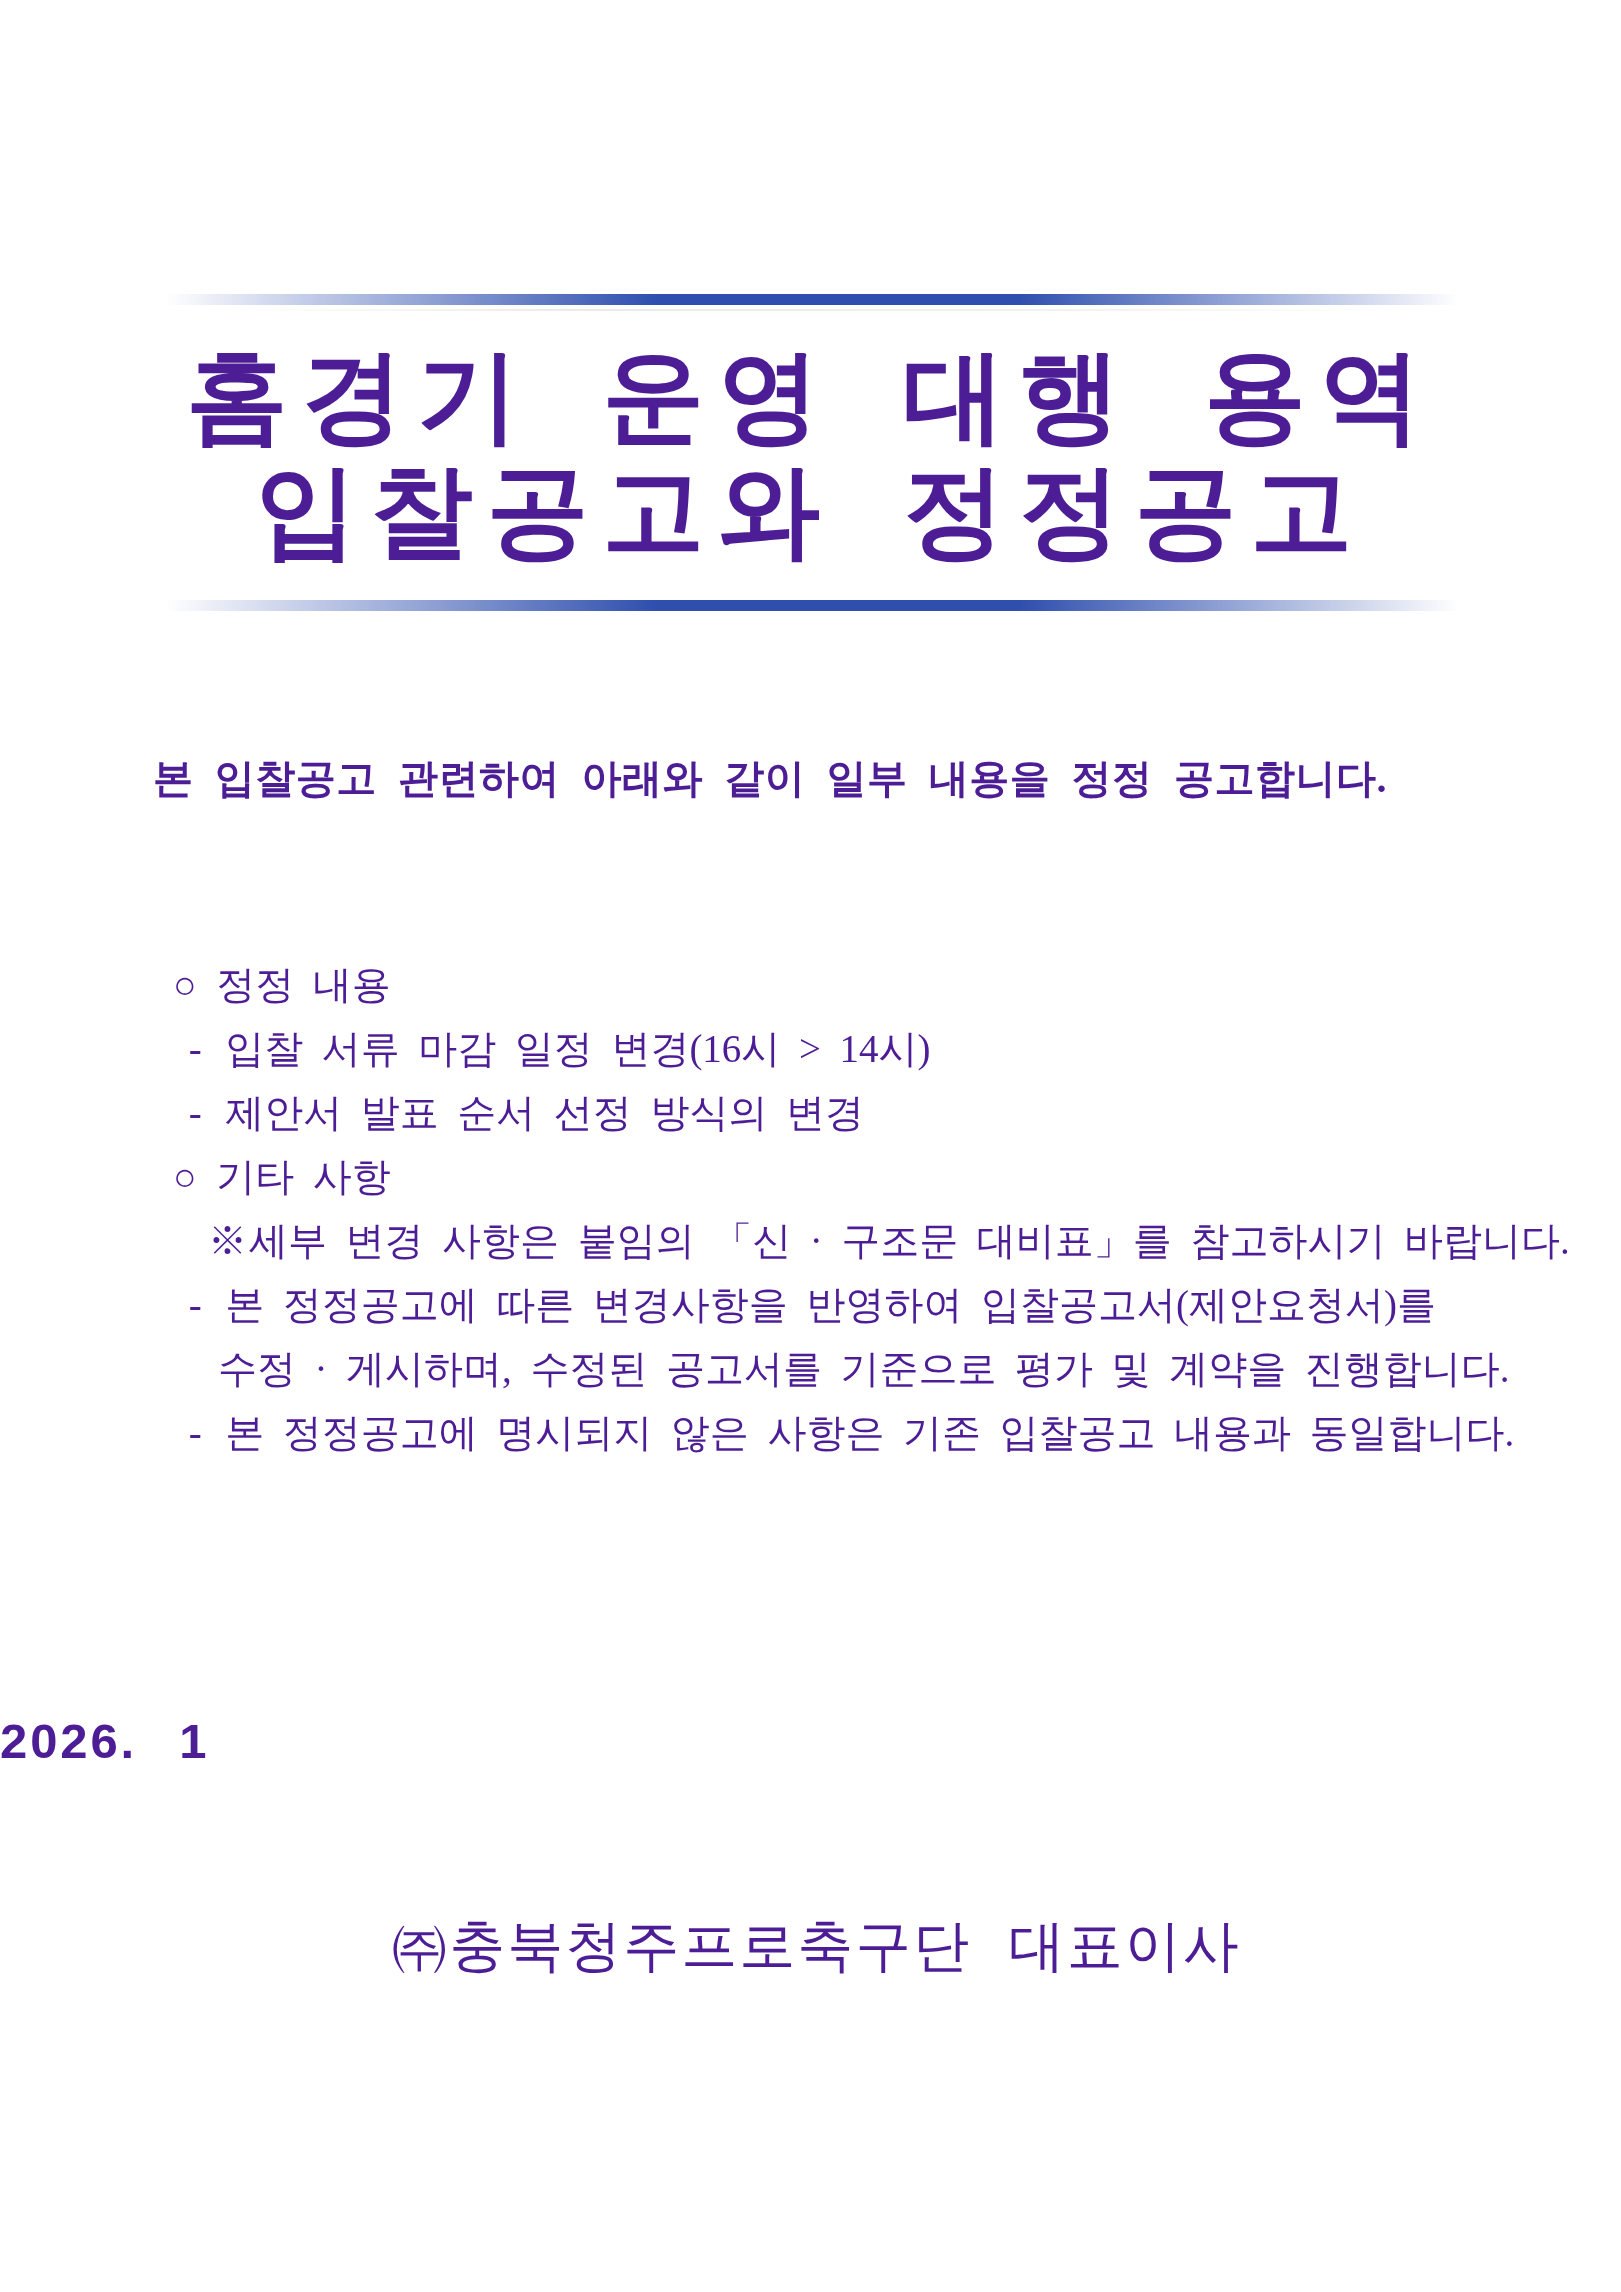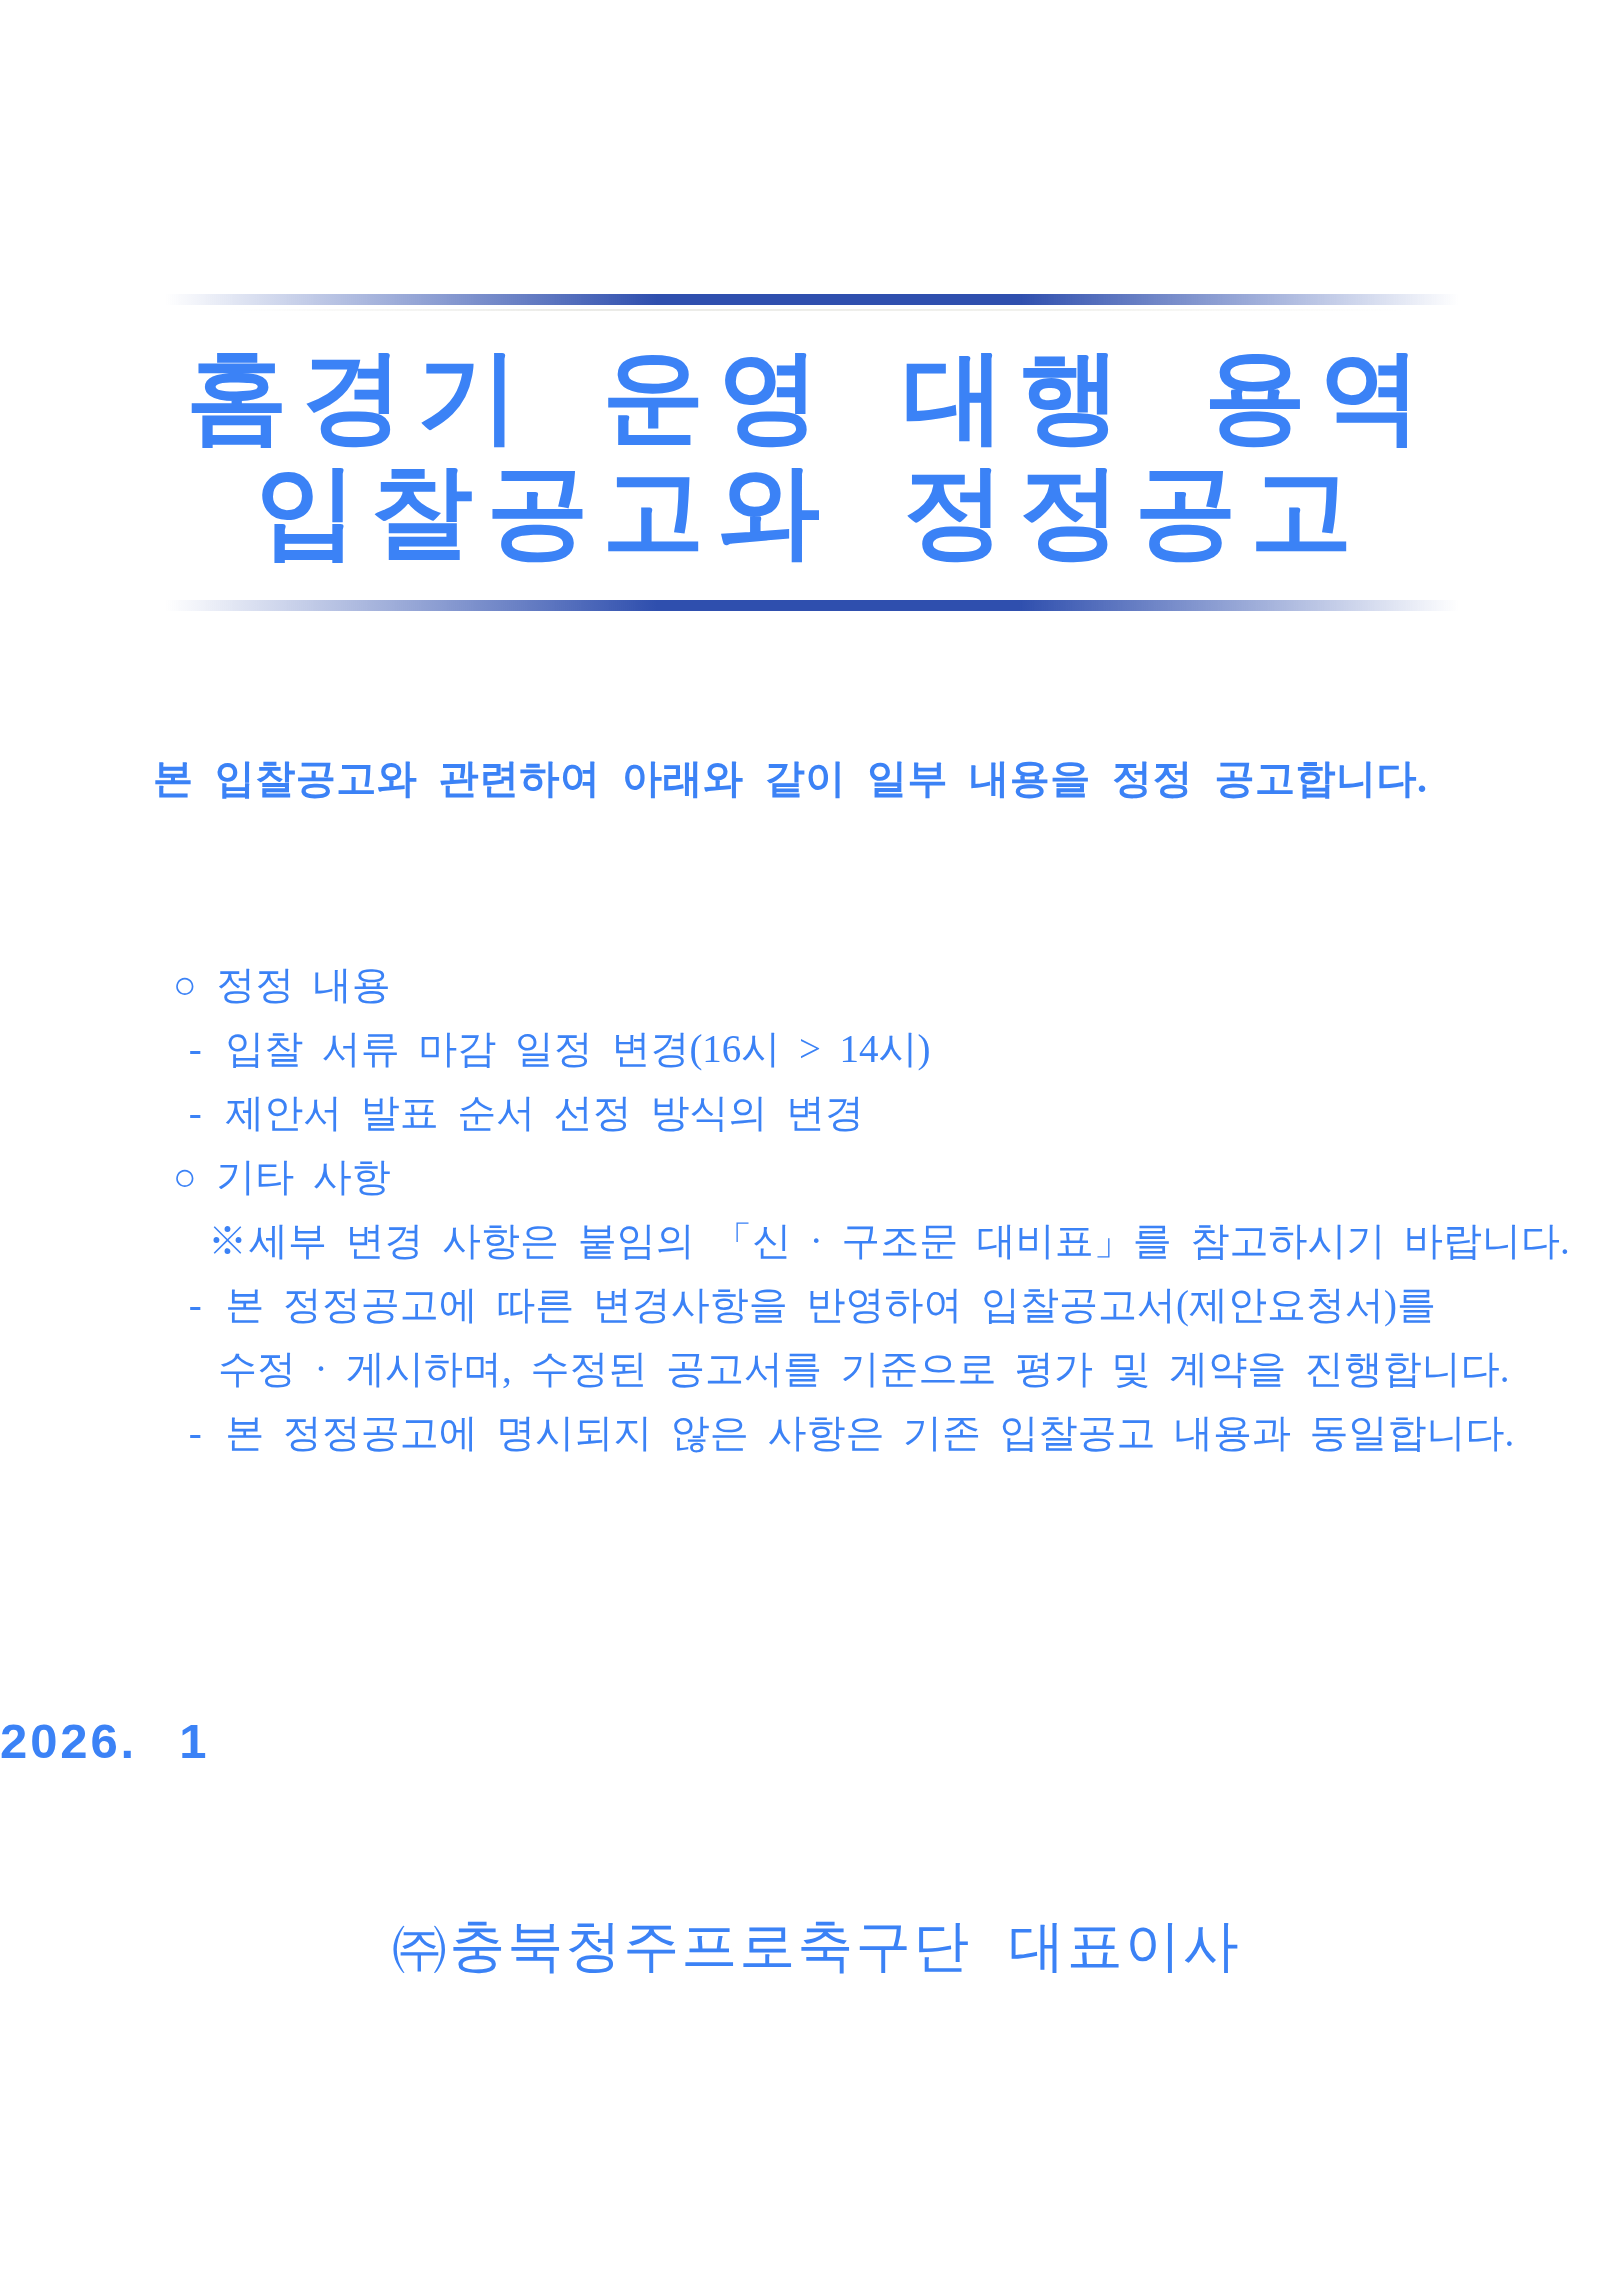--- a/index.html
+++ b/index.html
@@ -4,21 +4,21 @@
 <style>
   * { margin: 0; padding: 0; box-sizing: border-box; }
 
   html, body { background: #ffffff; }
 
   .page {
     position: relative;
     width: 1621px;
     height: 2293px;
     background: #ffffff;
-    color: #3b82f6;
+    color: #4c1d95;
     font-family: "Liberation Serif", "DejaVu Serif", serif;
     overflow: hidden;
   }
 
   
   .rule {
     position: absolute;
     left: 165px;
     width: 1294px;
     height: 10.8px;
@@ -125,21 +125,21 @@
 
   <div class="rule rule-top"></div>
 
   <div class="doc-title">
     <div>홈경기 운영 대행 용역</div>
     <div>입찰공고와 정정공고</div>
   </div>
 
   <div class="rule rule-bottom"></div>
 
-  <p class="intro">본 입찰공고와 관련하여 아래와 같이 일부 내용을 정정 공고합니다.</p>
+  <p class="intro">본 입찰공고 관련하여 아래와 같이 일부 내용을 정정 공고합니다.</p>
 
   <div class="list">
     <div class="li lv0">
       <span class="marker">○</span><span class="li-text">정정 내용</span>
     </div>
     <div class="li lv1">
       <span class="marker">-</span><span class="li-text">입찰 서류 마감 일정 변경(16시 &gt; 14시)</span>
     </div>
     <div class="li lv1">
       <span class="marker">-</span><span class="li-text">제안서 발표 순서 선정 방식의 변경</span>

